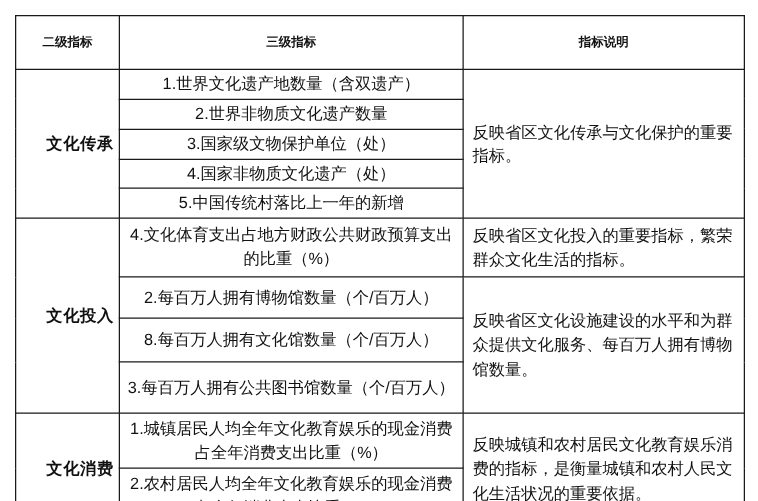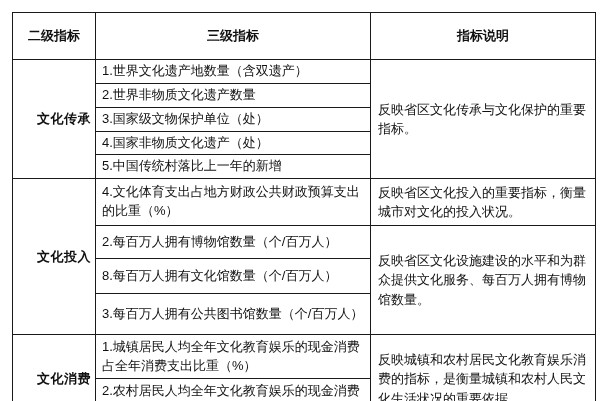--- a/index.html
+++ b/index.html
@@ -31,30 +31,30 @@
     border: 1px solid #1a1a1a;
     box-sizing: border-box;
     vertical-align: middle;
     overflow: hidden;
   }
   th.hdr {
     font-weight: bold;
     text-align: center;
     height: 28px;
     padding: 14px 4px;
-    font-size: 13px;
+    font-size: 10px;
   }
   td.cat {
     font-weight: bold;
     text-align: right;
     padding: 2px 4px;
     letter-spacing: 0.5px;
   }
   td.ind {
-    text-align: left;
+    text-align: center;
     padding: 2px 6px;
     line-height: 1.45;
   }
   td.desc {
     text-align: left;
     padding: 3px 7px;
     line-height: 1.5;
   }
   tr.h22 { height: 22px; }
   tr.h28 { height: 28px; }
@@ -98,21 +98,21 @@
       <tr class="h22">
         <td class="ind">4.国家非物质文化遗产（处）</td>
       </tr>
       <tr class="h22">
         <td class="ind">5.中国传统村落比上一年的新增</td>
       </tr>
 
       <tr class="h47">
         <td class="cat" rowspan="4">文化投入</td>
         <td class="ind">4.文化体育支出占地方财政公共财政预算支出的比重（%）</td>
-        <td class="desc">反映省区文化投入的重要指标，衡量城市对文化的投入状况。</td>
+        <td class="desc">反映省区文化投入的重要指标，繁荣群众文化生活的指标。</td>
       </tr>
       <tr class="h33">
         <td class="ind">2.每百万人拥有博物馆数量（个/百万人）</td>
         <td class="desc" rowspan="3">反映省区文化设施建设的水平和为群众提供文化服务、每百万人拥有博物馆数量。</td>
       </tr>
       <tr class="h35">
         <td class="ind">8.每百万人拥有文化馆数量（个/百万人）</td>
       </tr>
       <tr class="h41">
         <td class="ind">3.每百万人拥有公共图书馆数量（个/百万人）</td>

